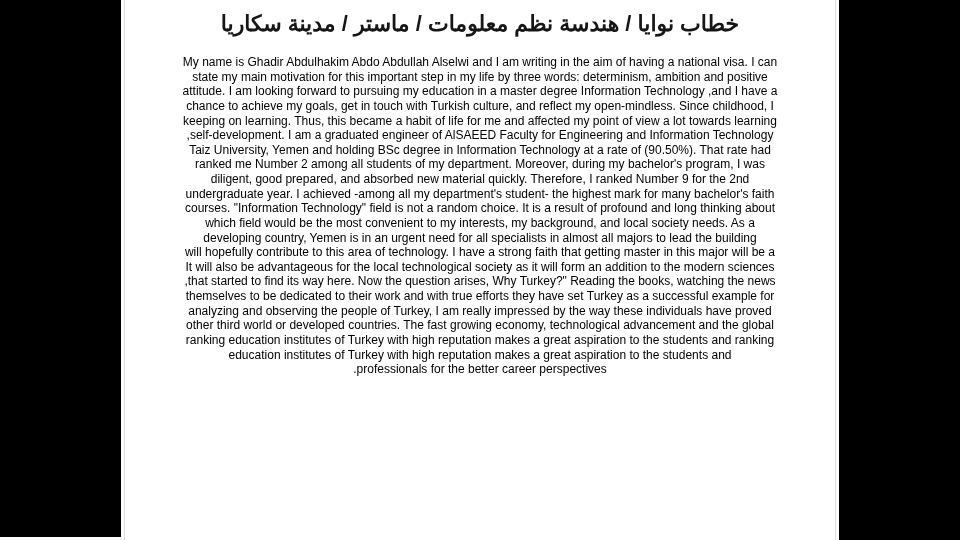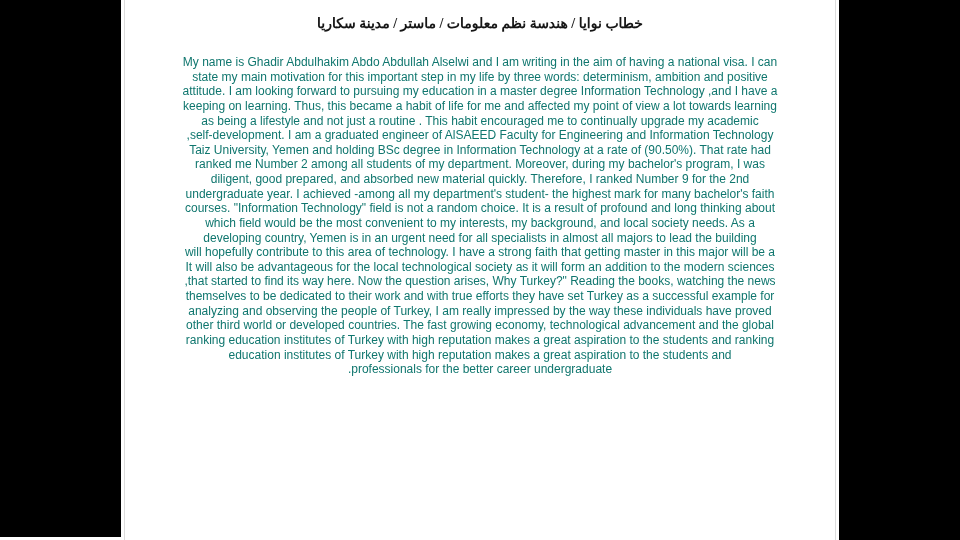--- a/index.html
+++ b/index.html
@@ -44,39 +44,39 @@
   .page::after  { right: 3px; }
   .title {
     position: absolute;
     top: 4px;
     left: 0;
     right: 0;
     margin: 0;
     text-align: center;
     direction: rtl;
     unicode-bidi: embed;
-    font-family: Liberation Serif, serif;
-    font-size: 14px;
+    font-family: Liberation Sans, sans-serif;
+    font-size: 22px;
     font-weight: 700;
     color: #161616;
     line-height: 40px;
     letter-spacing: 0.5px;
   }
   .body-text {
     position: absolute;
     top: 55px;
     left: 28px;
     right: 28px;
     text-align: center;
   }
   .body-text .line {
     font-family: "Liberation Sans", sans-serif;
     font-size: 12px;
     line-height: 14.63px;
-    color: #0f766e;
+    color: #000000;
     white-space: nowrap;
   }
   .sliver {
     position: absolute;
     left: 0;
     bottom: 0;
     width: 121px;
     height: 3px;
     background: #ffffff;
   }
@@ -87,37 +87,37 @@
 <div class="stage">
   <div class="bar bar-left"></div>
 
   <div class="page">
     <h1 class="title">خطاب نوايا / هندسة نظم معلومات / ماستر / مدينة سكاريا</h1>
 
     <div class="body-text">
         <div class="line">My name is Ghadir Abdulhakim Abdo Abdullah Alselwi and I am writing in the aim of having a national visa. I can</div>
         <div class="line">state my main motivation for this important step in my life by three words: determinism, ambition and positive</div>
         <div class="line">attitude. I am looking forward to pursuing my education in a master degree Information Technology ,and I have a</div>
+        <div class="line">chance to achieve my goals, get in touch with Turkish culture, and reflect my open-mindless. Since childhood, I</div>
         <div class="line">keeping on learning. Thus, this became a habit of life for me and affected my point of view a lot towards learning</div>
-        <div class="line">as being a lifestyle and not just a routine . This habit encouraged me to continually upgrade my academic</div>
         <div class="line">,self-development. I am a graduated engineer of AlSAEED Faculty for Engineering and Information Technology</div>
         <div class="line">Taiz University, Yemen and holding BSc degree in Information Technology at a rate of (90.50%). That rate had</div>
         <div class="line">ranked me Number 2 among all students of my department. Moreover, during my bachelor's program, I was</div>
         <div class="line">diligent, good prepared, and absorbed new material quickly. Therefore, I ranked Number 9 for the 2nd</div>
         <div class="line">undergraduate year. I achieved -among all my department's student- the highest mark for many bachelor's faith</div>
         <div class="line">courses. "Information Technology" field is not a random choice. It is a result of profound and long thinking about</div>
         <div class="line">which field would be the most convenient to my interests, my background, and local society needs. As a</div>
         <div class="line">developing country, Yemen is in an urgent need for all specialists in almost all majors to lead the building</div>
         <div class="line">will hopefully contribute to this area of technology. I have a strong faith that getting master in this major will be a</div>
         <div class="line">It will also be advantageous for the local technological society as it will form an addition to the modern sciences</div>
         <div class="line">,that started to find its way here. Now the question arises, Why Turkey?" Reading the books, watching the news</div>
         <div class="line">themselves to be dedicated to their work and with true efforts they have set Turkey as a successful example for</div>
         <div class="line">analyzing and observing the people of Turkey, I am really impressed by the way these individuals have proved</div>
         <div class="line">other third world or developed countries. The fast growing economy, technological advancement and the global</div>
         <div class="line">ranking education institutes of Turkey with high reputation makes a great aspiration to the students and ranking</div>
         <div class="line">education institutes of Turkey with high reputation makes a great aspiration to the students and</div>
-        <div class="line">.professionals for the better career undergraduate</div>
+        <div class="line">.professionals for the better career perspectives</div>
       </div>
   </div>
 
   <div class="bar bar-right"></div>
   <div class="sliver"></div>
 </div>
 
 </body></html>

